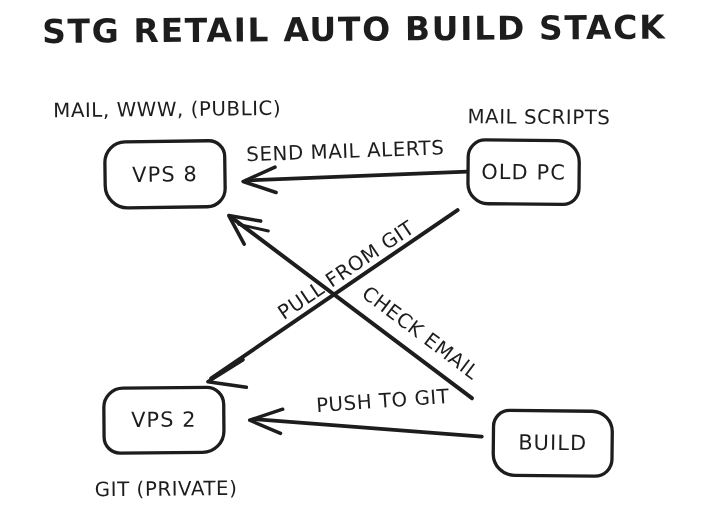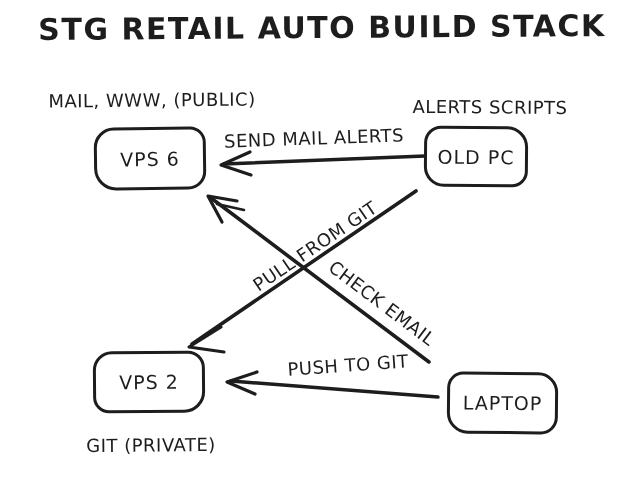--- a/index.html
+++ b/index.html
@@ -101,34 +101,34 @@
       <path d="M244,210 L217,204" stroke-width="2.6"></path>
     </g>
 
     <g>
       <path d="M438,397 L231,381" stroke-width="3.4"></path>
       <path d="M257,372 L227,382 L255,394" stroke-width="3.2"></path>
     </g>
   </svg>
 
   <div class="node node-vps1">
-    <span>VPS 6</span>
+    <span>VPS 8</span>
   </div>
   <div class="node node-oldpc">
     <span>OLD PC</span>
   </div>
   <div class="node node-vps2">
     <span>VPS 2</span>
   </div>
   <div class="node node-laptop">
-    <span>LAPTOP</span>
+    <span>BUILD</span>
   </div>
 
   <div class="caption cap-vps1">MAIL, WWW, (PUBLIC)</div>
-  <div class="caption cap-oldpc">ALERTS SCRIPTS</div>
+  <div class="caption cap-oldpc">MAIL SCRIPTS</div>
   <div class="caption cap-vps2">GIT (PRIVATE)</div>
 
   <div class="edge-label lbl-sendmail">SEND MAIL ALERTS</div>
   <div class="edge-label lbl-pullgit">PULL FROM GIT</div>
   <div class="edge-label lbl-checkmail">CHECK EMAIL</div>
   <div class="edge-label lbl-pushgit">PUSH TO GIT</div>
 
 </div>
 
 </body></html>

